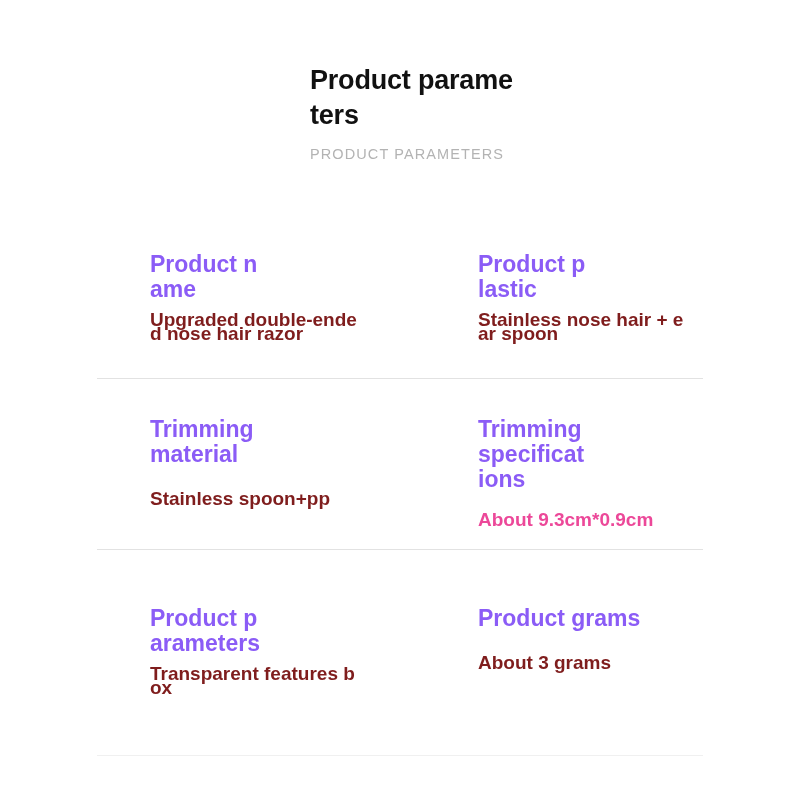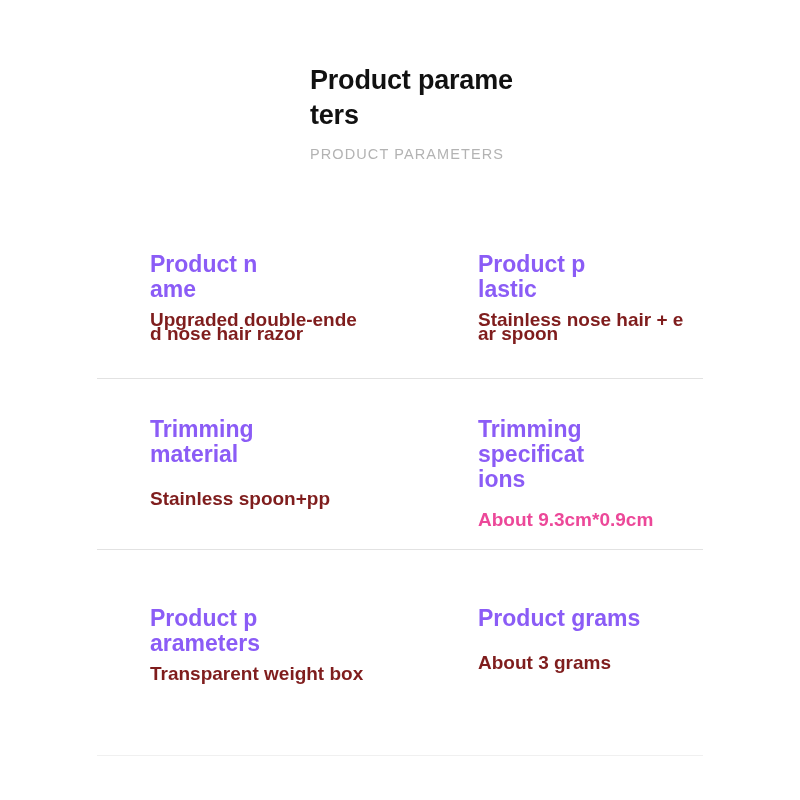--- a/index.html
+++ b/index.html
@@ -154,21 +154,21 @@
       </div>
       <div class="spec-cell col-right">
         <div class="spec-label">Trimming specifications</div>
         <div class="spec-value value-large">About 9.3cm*0.9cm</div>
       </div>
     </div>
 
     <div class="spec-row row-3">
       <div class="spec-cell col-left">
         <div class="spec-label">Product parameters</div>
-        <div class="spec-value">Transparent weight box</div>
+        <div class="spec-value">Transparent features box</div>
       </div>
       <div class="spec-cell col-right">
         <div class="spec-label nowrap">Product grams</div>
         <div class="spec-value value-offset">About 3 grams</div>
       </div>
     </div>
 
   </div>
 
   <div class="divider d1"></div>

